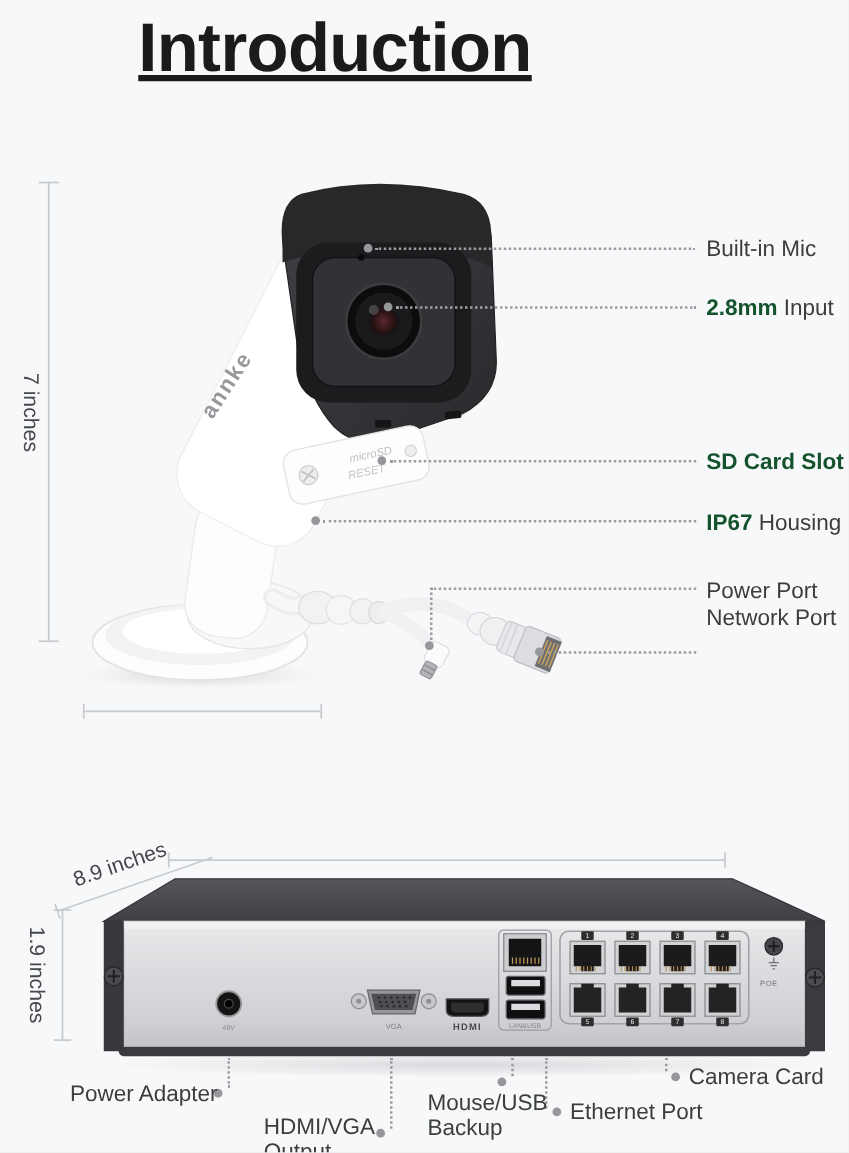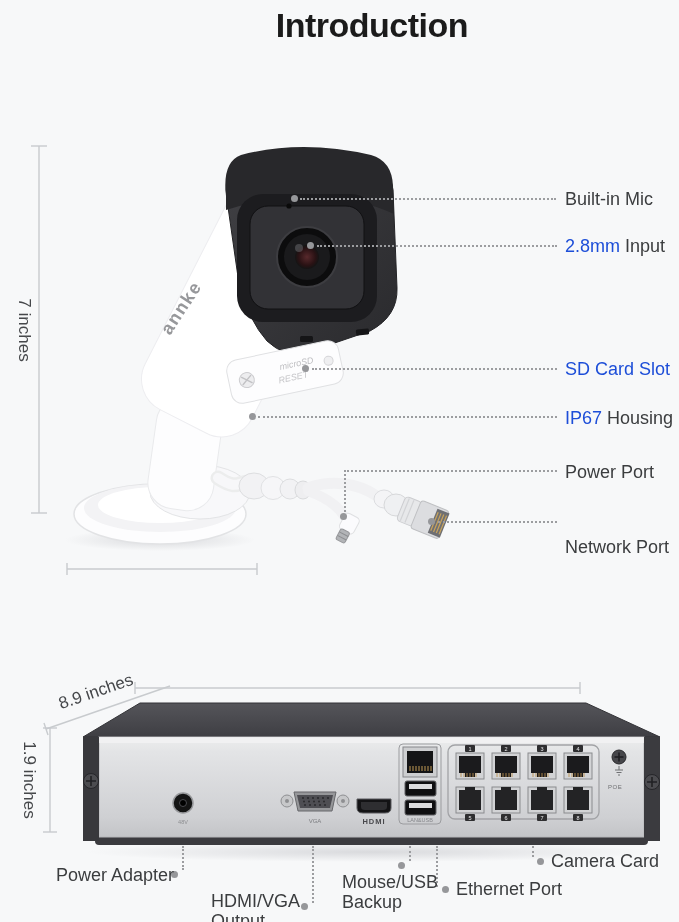--- a/index.html
+++ b/index.html
@@ -1,22 +1,22 @@
 <!DOCTYPE html>
 <html><head>
 <meta charset="utf-8">
 <style>
   html,body{margin:0;padding:0;background:#e9eaec;}
   .canvas{position:relative;width:679px;height:922px;background:#f7f8f9;overflow:hidden;
           font-family:"Liberation Sans","DejaVu Sans",sans-serif;}
   .abs{position:absolute;}
-  .title{width:400px;left:68px;top:6px;text-align:right;font-size:34px;font-weight:700;
-         color:#1b1b1b;letter-spacing:-.5px;}
+  .title{width:400px;left:68px;top:6px;text-align:center;font-size:55px;font-weight:700;
+         color:#1b1b1b;letter-spacing:-.5px;text-decoration:underline;}
   .lbl{font-size:18px;line-height:20px;color:#3b3d3f;white-space:nowrap;}
-  .lbl b{color:#1d4ed8;font-weight:400;}
+  .lbl b{color:#14532d;font-weight:700;}
   .dim{font-size:17px;color:#45474a;white-space:nowrap;text-align:center;}
   .rot90{transform:rotate(90deg);}
   .rotm19{transform:rotate(-19deg);}
   .dot-h{height:0;border-top:2px dotted #9c9da0;}
   .dot-v{width:0;border-left:2px dotted #9c9da0;}
   .adot{width:7px;height:7px;border-radius:50%;background:#96979a;}
   .c2{text-align:left;}
   .r{text-align:center;}
 </style>
 </head>
@@ -315,21 +315,21 @@
   <div class="abs lbl" style="left:565px;top:189px">
     <b></b><span>Built-in Mic</span></div>
   <div class="abs lbl" style="left:565px;top:236px">
     <b>2.8mm</b><span> Input</span></div>
   <div class="abs lbl" style="left:565px;top:359px">
     <b>SD Card Slot</b><span></span></div>
   <div class="abs lbl" style="left:565px;top:408px">
     <b>IP67</b><span> Housing</span></div>
   <div class="abs lbl" style="left:565px;top:462px">
     <b></b><span>Power Port</span></div>
-  <div class="abs lbl" style="left:565px;top:537px">
+  <div class="abs lbl" style="left:565px;top:484px">
     <b></b><span>Network Port</span></div>
 
   <div class="abs dim rot90" style="left:-36px;top:320px;width:120px">7 inches</div>
   <div class="abs dim rotm19" style="left:36px;top:682px;width:120px">8.9 inches</div>
   <div class="abs dim rot90" style="left:-31px;top:770px;width:120px">1.9 inches</div>
 
   <div class="abs dot-v" style="left:182px;top:846px;height:24px"></div>
   <div class="abs dot-v" style="left:312px;top:846px;height:57px"></div>
   <div class="abs dot-v" style="left:409px;top:846px;height:15px"></div>
   <div class="abs dot-v" style="left:436px;top:846px;height:41px"></div>

